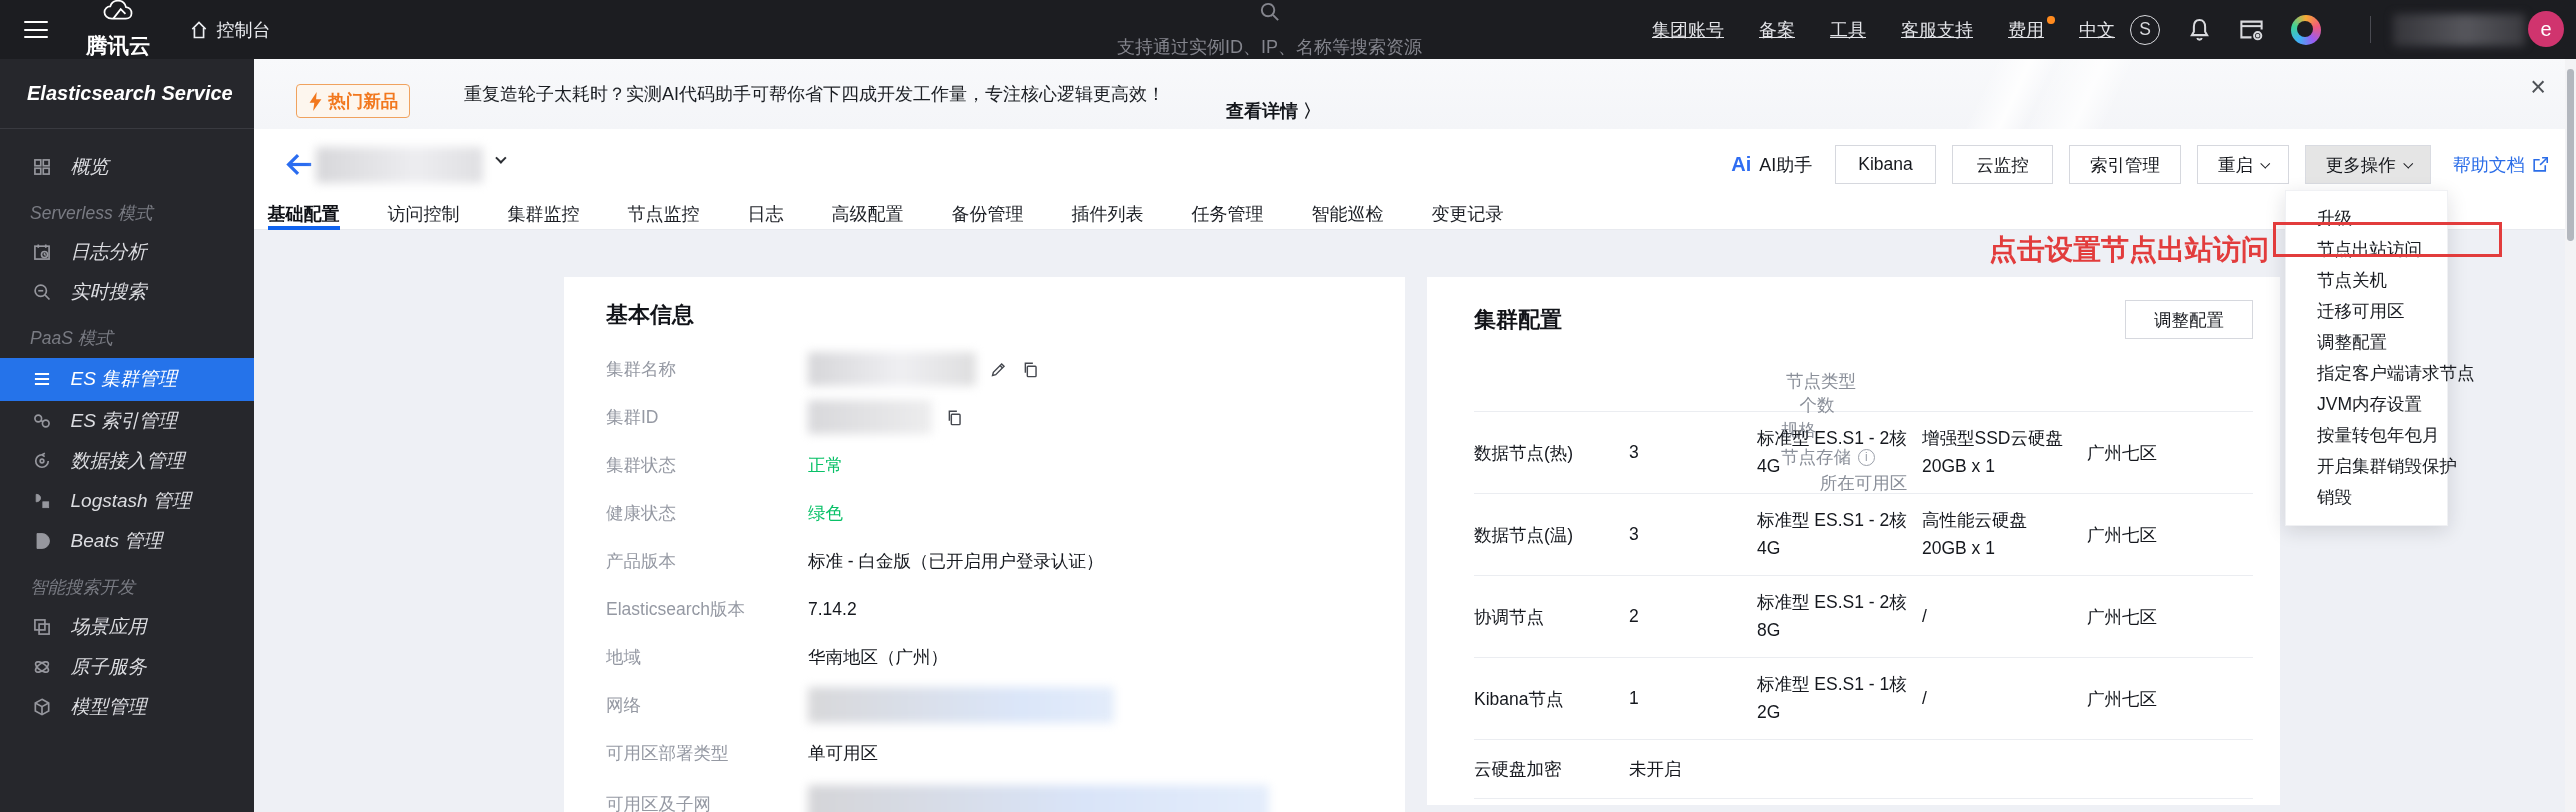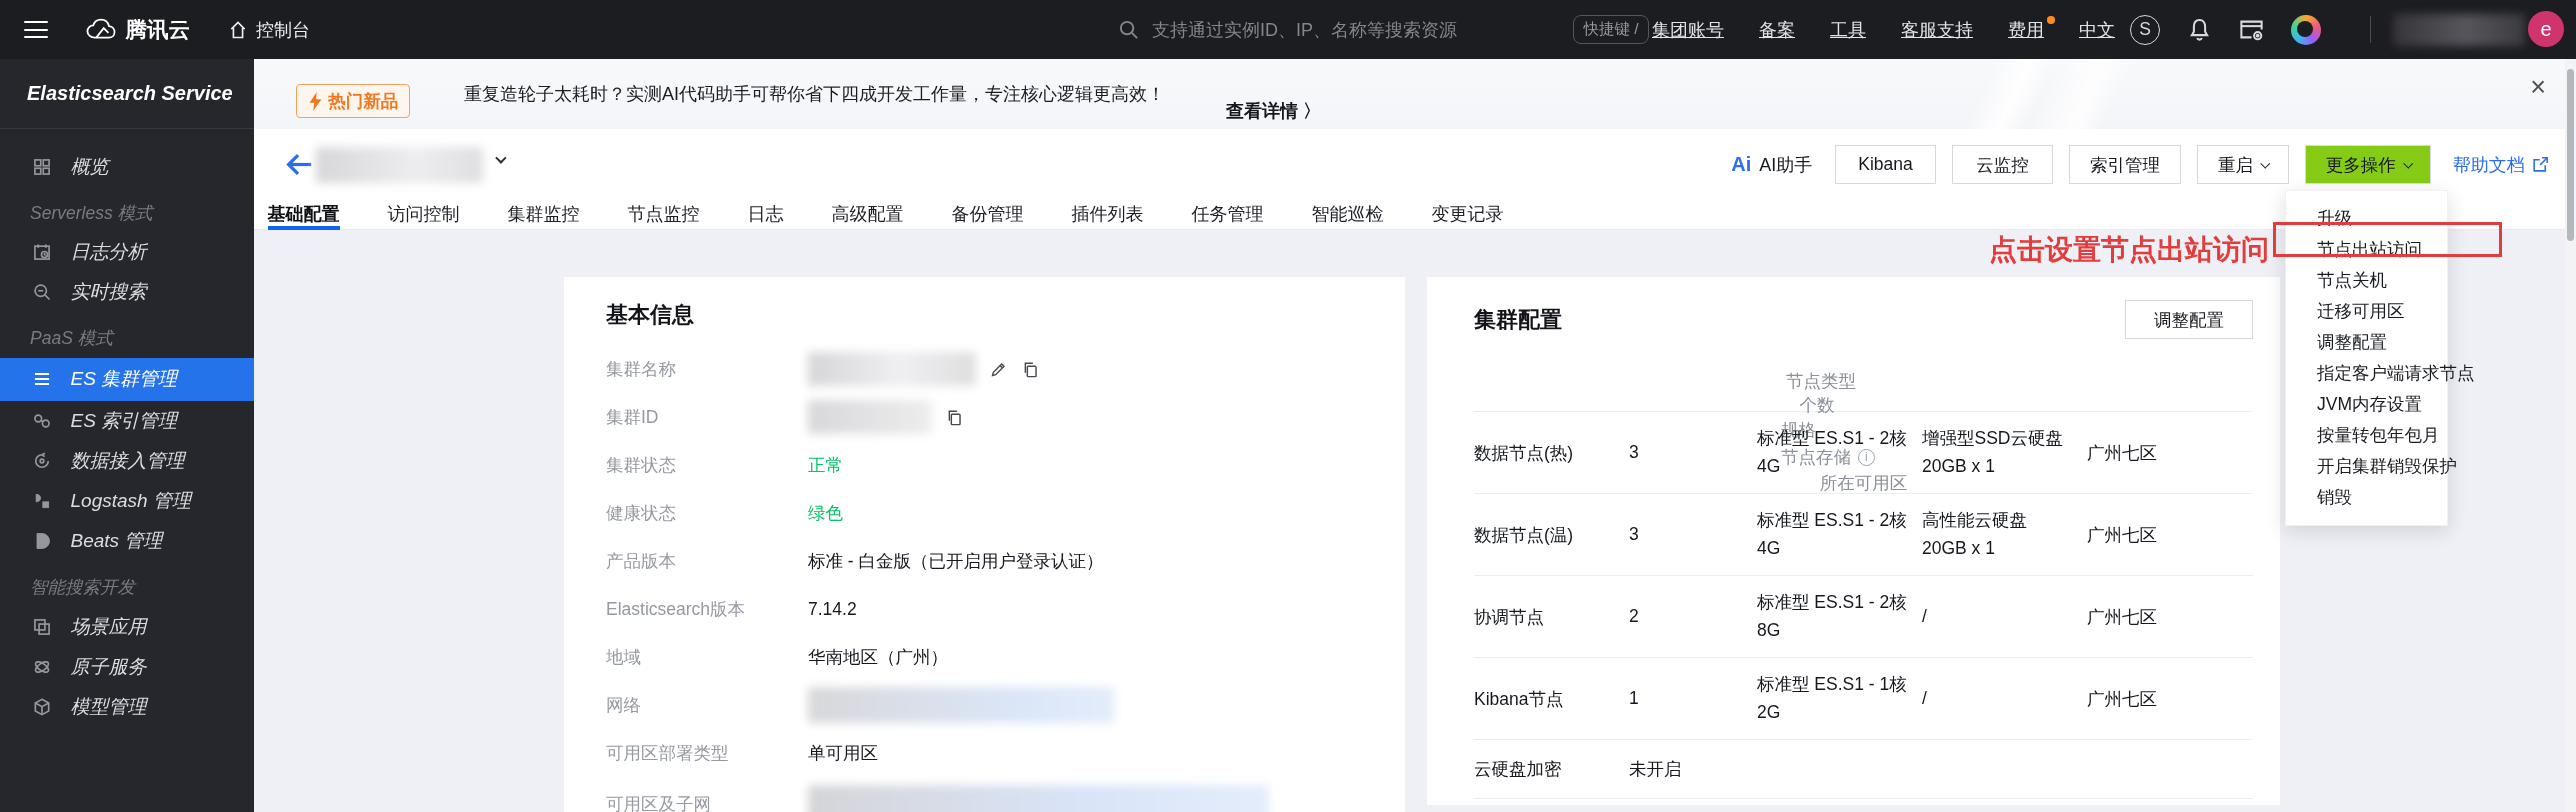--- a/index.html
+++ b/index.html
@@ -8,23 +8,23 @@
     position:relative; width:2576px; height:813px; overflow:hidden;
     font-family:"Liberation Sans","DejaVu Sans",sans-serif;
     background:#eef0f5; color:#15181e;
   }
 
   
   .topbar { position:absolute; left:0; top:0; width:2576px; height:59px; background:#1c1d21; color:#e4e5e9; }
   .tb-left { position:absolute; left:24px; top:0; height:59px; display:flex; align-items:center; gap:38px; }
   .hamburger { width:24px; height:17.5px; display:flex; flex-direction:column; justify-content:space-between; cursor:pointer; }
   .hamburger i { display:block; height:2px; background:#fff; border-radius:1.3px; }
-  .brand { display:flex; align-items:center; gap:9.4px; font-size:21.5px; font-weight:bold; color:#fff; }
+  .brand { display:flex; align-items:center; gap:9.4px; font-size:21.5px; font-weight:bold; color:#fff;flex-direction:column; }
   .console { display:flex; align-items:center; gap:8px; font-size:18px; color:#eceef2; }
-  .tb-search { position:absolute; left:1117px; top:0; height:59px; display:flex; align-items:center; gap:12px; }
+  .tb-search { position:absolute; left:1117px; top:0; height:59px; display:flex; align-items:center; gap:12px;flex-direction:column; }
   .tb-search .ph { font-size:18px; color:#84858d; }
   .kbd-badge { margin-left:104px; border:0.7px solid #55565c; border-radius:8px; padding:3.4px 9.4px; font-size:15.5px; color:#97989f; }
   .tb-links { position:absolute; left:1652px; top:0; height:59px; display:flex; align-items:center; gap:35px; font-size:18px; color:#e3e4e8; }
   .tb-links .lnk { position:relative; cursor:pointer; white-space:nowrap;text-decoration:underline; }
   .fee-dot { position:absolute; right:-10.8px; top:-1.3px; width:7.4px; height:7.4px; border-radius:50%; background:#ff8a1e; }
   .tb-icons { position:absolute; left:2130px; top:0; height:59px; display:flex; align-items:center; gap:25.6px; }
   .circle-s { width:30px; height:30px; border:1.3px solid #d9dade; border-radius:50%; display:flex; align-items:center; justify-content:center; font-size:17.5px; color:#d9dade; }
   .color-ring { position:relative; width:30px; height:30px; border-radius:50%;
     background:conic-gradient(#f7a934,#ef5a7a,#9a5cf2,#3fb1f5,#3ed496,#f7a934); }
   .color-ring::after { content:""; position:absolute; left:6.7px; top:6.7px; width:16px; height:16px; border-radius:50%; background:#1c1d21; }
@@ -63,21 +63,21 @@
   .name-blur { position:absolute; left:62px; top:17.5px; width:167px; height:36px; border-radius:2.7px;
     background:linear-gradient(90deg,#d7d7da,#ededf0 60%,#dfdfe2); filter:blur(4.7px); }
   .name-caret { position:absolute; left:242px; top:24px; color:#2b2e33; }
   .caret { display:inline-block; width:8px; height:8px; border-right:2px solid currentColor; border-bottom:2px solid currentColor; transform:rotate(45deg) translateY(-1.3px); }
   .chead-right { position:absolute; right:25.6px; top:16px; height:39px; display:flex; align-items:center; gap:16px; }
   .ai-btn { display:flex; align-items:center; gap:8px; margin-right:6.7px; cursor:pointer; }
   .ai-glyph { font-size:20px; font-weight:bold; color:#2f6df2; }
   .ai-label { font-size:18px; color:#15181e; }
   .btn { height:39px; min-width:101px; padding:0 20px; border:0.7px solid #d6d8de; background:#fff; font-size:17.5px; color:#16181d;
     display:inline-flex; align-items:center; justify-content:center; gap:8px; cursor:pointer; white-space:nowrap; }
-  .btn.gray { background:#84cc16; border-color:#d9dbe1; }
+  .btn.gray { background:#e5e5e5; border-color:#d9dbe1; }
   .help-link { display:flex; align-items:center; gap:6.7px; color:#2b6de8; font-size:18px; cursor:pointer; margin-left:5.4px; white-space:nowrap; }
 
   
   .tabsbar { position:absolute; left:254px; top:199px; width:2322px; height:31px; background:#fff;
     border-bottom:0.7px solid #e8eaef; display:flex; align-items:center; padding-left:13.5px; }
   .tab { position:relative; height:31px; display:flex; align-items:center; font-size:18px; color:#1c1f25; margin-right:48px; cursor:pointer; white-space:nowrap; }
   .tab.active { font-weight:bold; color:#0f1116; }
   .tab.active::after { content:""; position:absolute; left:0; right:0; bottom:0; height:4px; background:#1063ee; }
 
   

